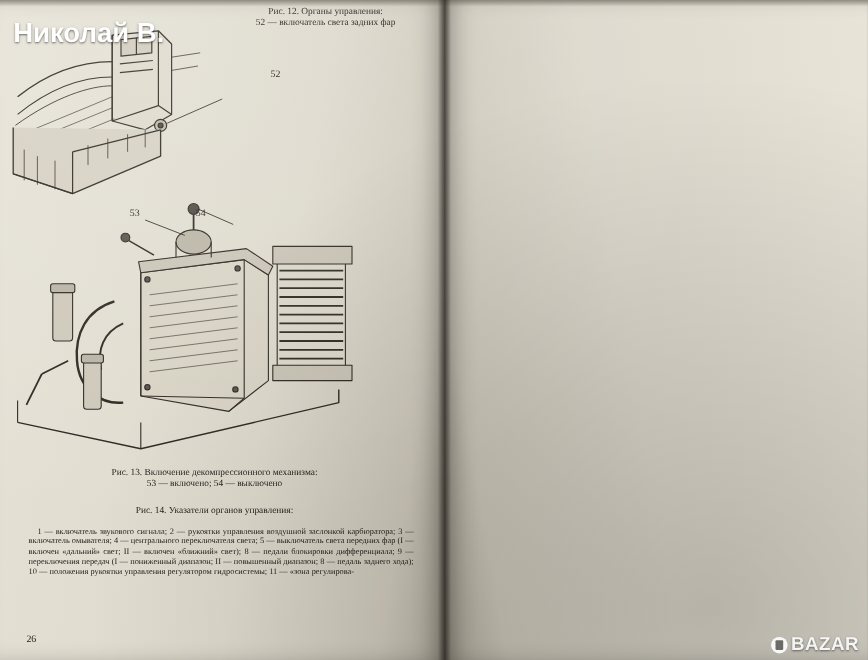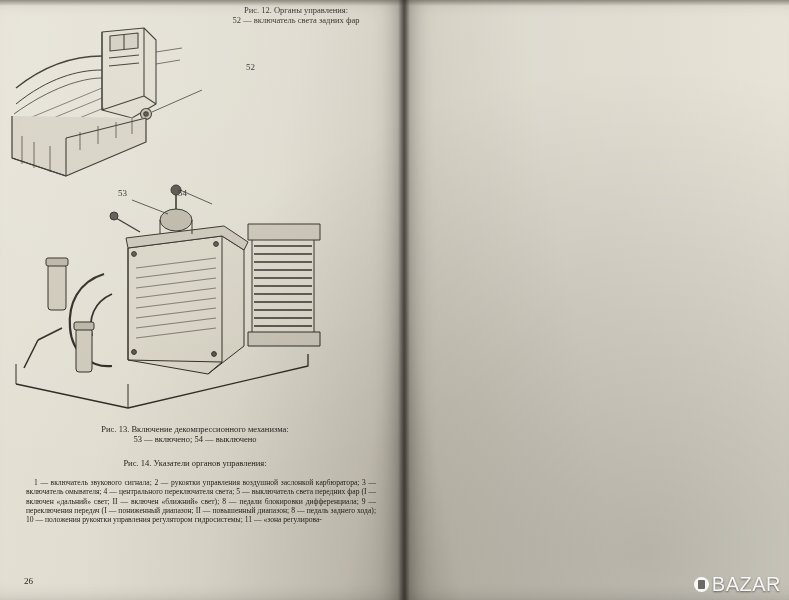--- a/index.html
+++ b/index.html
@@ -105,21 +105,21 @@
     font-size: 25px; font-weight: 700;
     color: #ffffff;
     text-shadow: 0 1px 2px rgba(0,0,0,.55);
     z-index: 60;
   }
   .wm-bazar {
     position: absolute; right: 8px; bottom: 4px;
     z-index: 60;
     display: flex; align-items: center;
     font-family: "Liberation Sans", sans-serif;
-    font-weight: 400; font-size: 20px;
+    font-weight: 700; font-size: 17px;
     color: rgba(255,255,255,.92);
     letter-spacing: .5px;
     text-shadow: 0 1px 2px rgba(0,0,0,.5);
   }
   .wm-bazar .dot {
     display:inline-block; width: 15px; height: 15px; border-radius: 50%;
     background: rgba(255,255,255,.9); margin-right: 3px;
     position: relative;
   }
   .wm-bazar .dot::after{
@@ -278,17 +278,18 @@
       
 
       
     </div>
   </div>
 
   <div class="gutter"></div>
   <div class="page-edge-top"></div>
   <div class="grain"></div>
 
+  <div class="wm-name">Николай В.</div>
   <div class="wm-bazar">
     <span class="dot"></span>
     <span>BAZAR</span>
   </div>
 </div>
 
 </body></html>

